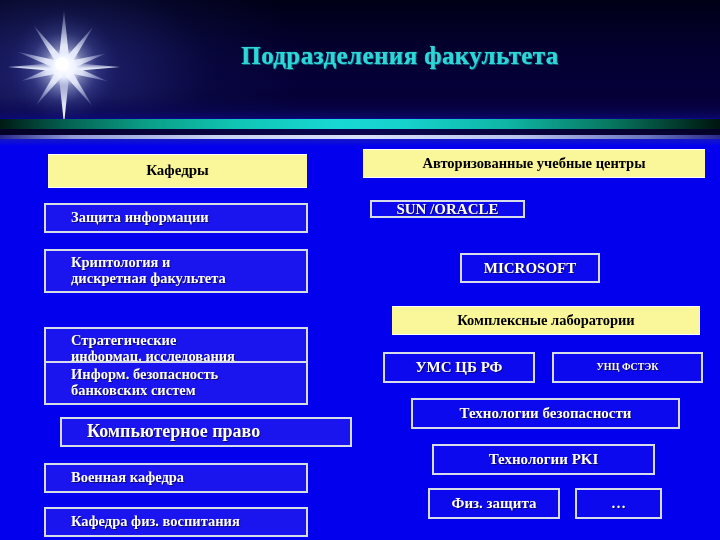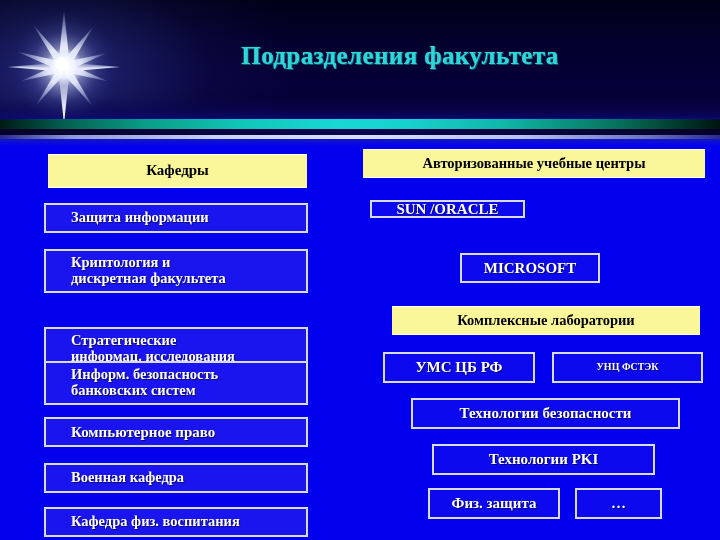--- a/index.html
+++ b/index.html
@@ -199,21 +199,21 @@
 
   <div class="blue-box left" style="left:44px; top:249px; width:264px; height:44px; font-size:14.5px; white-space:pre-line;">Криптология и
 дискретная факультета</div>
 
   <div class="blue-box left" style="left:44px; top:303px; width:264px; height:44px; font-size:14.5px; white-space:pre-line;margin-top:24px;">Стратегические
 информац. исследования</div>
 
   <div class="blue-box left" style="left:44px; top:361px; width:264px; height:44px; font-size:14.5px; white-space:pre-line;">Информ. безопасность
 банковских систем</div>
 
-  <div class="blue-box left" style="left:44px; top:417px; width:264px; height:30px; font-size:15px;">Компьютерное право</div>
+  <div class="blue-box left" style="left:60px; top:417px; width:292px; height:30px; font-size:18px;">Компьютерное право</div>
 
   <div class="blue-box left" style="left:44px; top:507px; width:264px; height:30px; font-size:14.5px;">Кафедра физ. воспитания</div>
 
   <div class="blue-box left" style="left:44px; top:463px; width:264px; height:30px; font-size:14.5px;">Военная кафедра</div>
 
   <div class="hdr-box" style="left:363px; top:150px; width:342px; height:27px; font-size:14.5px;">Авторизованные учебные центры</div>
 
   <div class="blue-box center plain" style="left:370px; top:200px; width:155px; height:18px; font-size:15px;">SUN /ORACLE</div>
 
 

